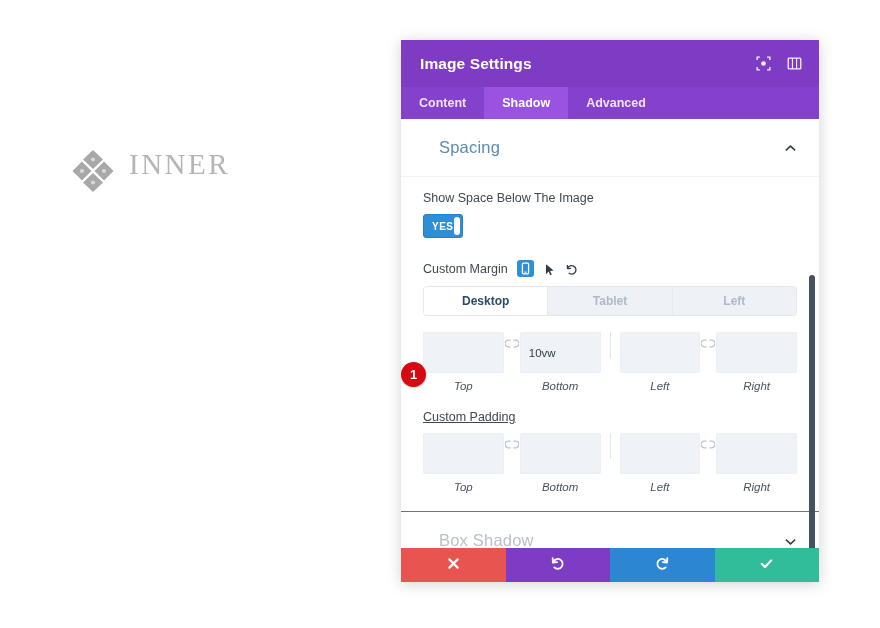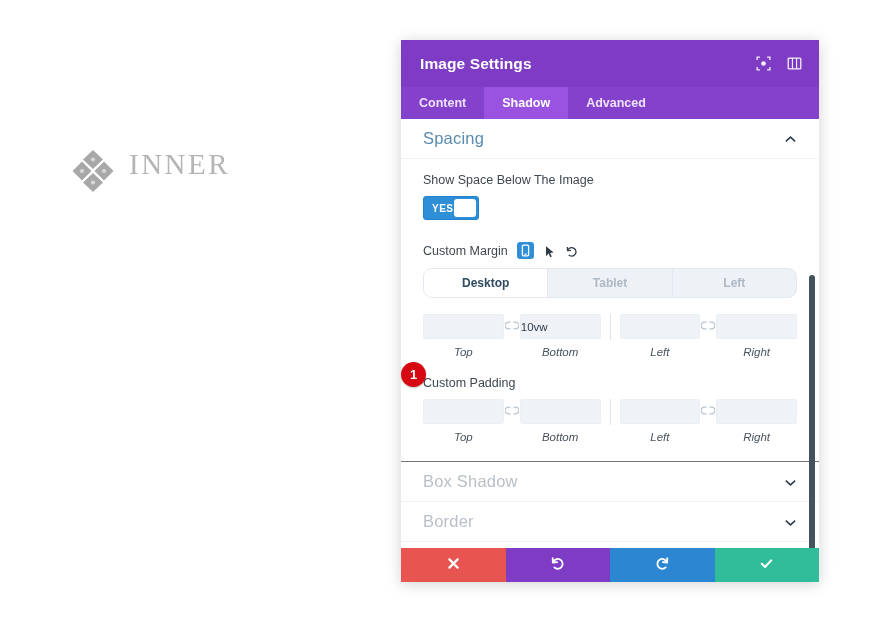--- a/index.html
+++ b/index.html
@@ -50,78 +50,78 @@
     padding: 0 18px; height: 32px; line-height: 32px;
     color: #f0e2ff; font-size: 12.5px; font-weight: bold;
     cursor: pointer; white-space: nowrap; text-align: center;
   }
   .tab.active { background: #9a53e0; color:#fff; }
 
   
   .modal-body { flex: 1 1 auto; position: relative; overflow: hidden; background:#fff; }
 
   .section-hd {
-    height: 40px; display: flex; align-items: center;
-    padding: 0 22px 0 22px;
+    height: 58px; display: flex; align-items: center;
+    padding: 0 22px 0 38px;
     border-bottom: 1px solid #f0f2f5;
   }
   .section-hd .ttl { flex: 1 1 auto; font-size: 16.5px; color: #5a8bb0; font-weight: normal; letter-spacing:.2px; }
   .section-hd.collapsed .ttl { color: #b9bfc7; }
   .chev { width: 13px; height: 13px; color: #2b3a4a; }
   .section-hd.collapsed .chev { color:#303d4d; }
 
   .section-body { padding: 14px 22px 18px 22px; border-bottom: 1px solid #737373; }
 
   .field-label { font-size: 12.5px; color: #3f4750; margin-bottom: 9px; }
-  .field-label.pad { margin-top: 6px; }
+  .field-label.pad { margin-top: 6px; text-decoration: underline; }
 
   
   .toggle {
-    width: 56px; height: 24px; border-radius: 3px;
+    width: 40px; height: 24px; border-radius: 3px;
     background: #2e8fd6; border: 1px solid #2181cc;
     display: flex; align-items: center; cursor: pointer;
     padding: 2px;
   }
   .toggle .tlabel { color:#fff; font-size: 10px; font-weight: bold; letter-spacing:.5px; padding-left: 6px; flex: 1 1 auto; }
   .toggle .knob { width: 25px; height: 18px; background:#fff; border-radius: 3px; }
 
   
   .label-row { display:flex; align-items:center; gap: 9px; margin-top: 22px; margin-bottom: 9px; }
   .label-row .txt { font-size: 12.5px; color:#3f4750; }
   .resp-ico {
     width: 17px; height: 17px; border-radius: 3px;
     background: #2e8fd6; display:flex; align-items:center; justify-content:center;
     cursor: pointer;
   }
   .mini-ico { width: 13px; height: 13px; cursor:pointer; }
 
   
   .devtabs {
     display: flex; background:#eef2f6;
-    border: 1px solid #e3e9ef; border-radius: 9px;
+    border: 1px solid #e3e9ef; border-radius: 4px;
     overflow: hidden; height: 30px;
   }
   .devtab {
     flex: 1 1 0; text-align:center; line-height: 28px;
     font-size: 12px; font-weight: bold; color:#aeb9c4;
     cursor: pointer; border-right: 1px solid #e3e9ef;
   }
   .devtab:last-child { border-right: 0; }
   .devtab.active { background:#fff; color:#2f4a63; }
 
   
   .quad { display:flex; align-items:flex-start; margin-top: 16px; }
   .quad-group { display:flex; align-items:flex-start; flex: 1 1 0; }
   .quad-div { width: 1px; background:#dfe5ec; height: 26px; margin: 0 9px; flex: 0 0 1px; }
   .qcell { flex: 1 1 0; display:flex; flex-direction: column; align-items:center; }
   .qbox {
-    width: 100%; height: 25px; background:#eff3f7;
+    width: 100%; height: 41px; background:#eff3f7;
     border: 1px solid #eaeff4; border-radius: 2px;
     font-size: 11.5px; color:#2f3b47;
-    display:flex; align-items:center; padding-left: 0;
+    display:flex; align-items:center; padding-left: 8px;
     cursor: text;
   }
   .qname { font-size: 11.5px; color:#4a535d; margin-top: 7px; font-style: italic; }
   .linkico { width: 16px; flex: 0 0 16px; display:flex; justify-content:center; padding-top: 7px; color:#b9c4cf; cursor:pointer; }
   .linkico svg { width: 14px; height: 9px; }
 
   
   .badge {
     position:absolute; left: 0px; top: 243px;
     width: 25px; height: 25px; border-radius: 50%;

